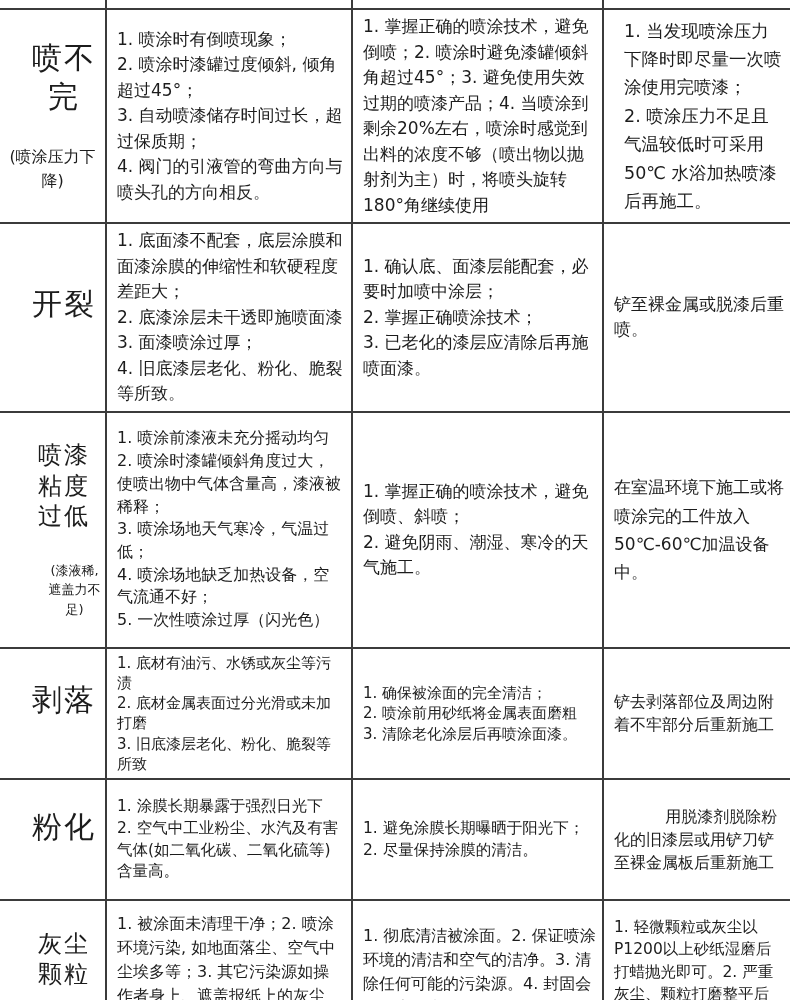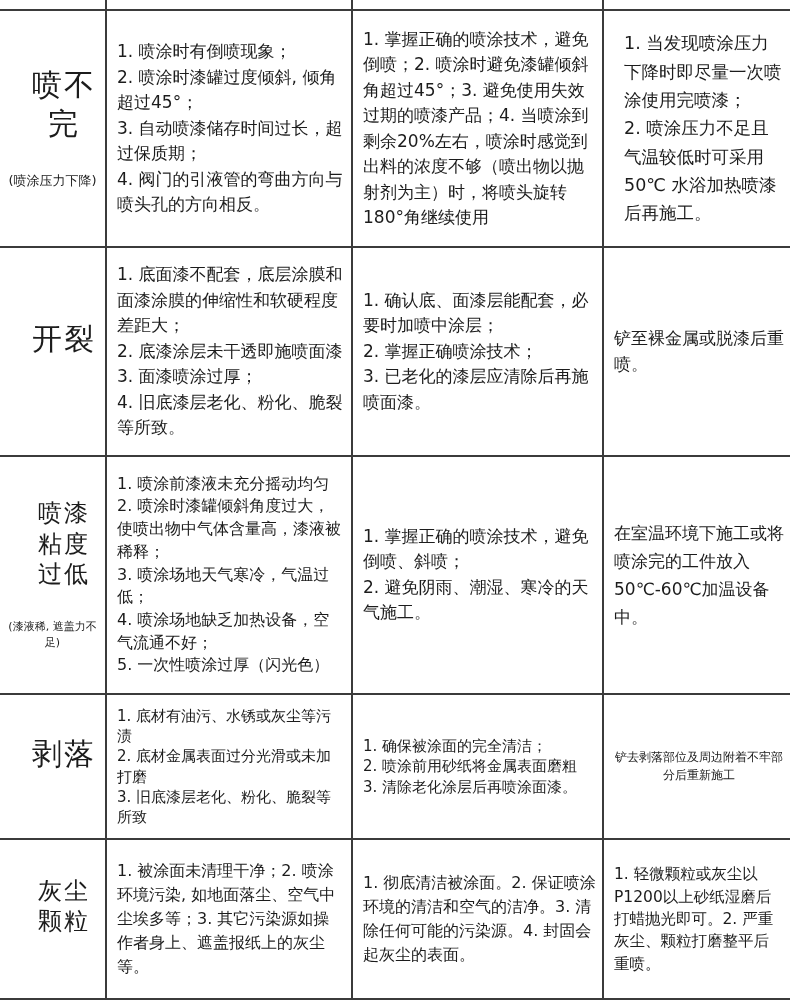--- a/index.html
+++ b/index.html
@@ -27,31 +27,31 @@
   tr.strip{height:9px;}
   tr.r1{height:205px;}
   tr.r2{height:185px;}
   tr.r3{height:214px;}
   tr.r4{height:125px;}
   tr.r5{height:120px;}
   tr.r6{height:142px;}
 
   td.problem{text-align:center;padding:2px 2px;}
   .ptitle{font-size:30px;line-height:1.28;letter-spacing:2px;white-space:pre-line;margin-left:23px;}
-  .psub{font-size:13px;margin-top:3px;letter-spacing:0;}
+  .psub{font-size:16px;margin-top:3px;letter-spacing:0;}
   .psub:empty{display:none;}
   tr.r3 .ptitle{font-size:24px;}
-  tr.r3 .psub{font-size:11px;}
+  tr.r3 .psub{font-size:13px;margin-left:44px;}
   tr.r6 .ptitle{font-size:24px;}
 
   tr.r1 td.solution{line-height:1.62;font-size:17.5px;padding-left:20px;}
   tr.r3 td.causes{font-size:16px;line-height:1.42;border-radius:27px;}
   tr.r3 td.solution{line-height:1.65;}
   tr.r4 td.causes, tr.r4 td.prevention{font-size:15px;line-height:1.35;}
-  tr.r4 td.solution{font-size:12px;line-height:1.45;text-align:center;}
+  tr.r4 td.solution{font-size:16px;line-height:1.45;}
   tr.r5 td.causes, tr.r5 td.prevention{font-size:15.5px;line-height:1.4;}
   tr.r5 td.solution{font-size:16px;line-height:1.45;}
   tr.r6 td.causes, tr.r6 td.prevention{font-size:16px;line-height:1.5;}
   tr.r6 td.solution{font-size:15.5px;line-height:1.45;}
   .indent-first{text-indent:3.2em;}
 </style>
 </head>
 <body>
 
 <table>
@@ -123,20 +123,31 @@
     </td>
     <td class="causes">1. 底材有油污、水锈或灰尘等污渍
 2. 底材金属表面过分光滑或未加打磨
 3. 旧底漆层老化、粉化、脆裂等所致</td>
     <td class="prevention">1. 确保被涂面的完全清洁；
 2. 喷涂前用砂纸将金属表面磨粗
 3. 清除老化涂层后再喷涂面漆。</td>
     <td class="solution">铲去剥落部位及周边附着不牢部分后重新施工</td>
   </tr>
 
+  <tr class="r5">
+    <td class="problem">
+      <div class="ptitle">粉化</div>
+      
+    </td>
+    <td class="causes">1. 涂膜长期暴露于强烈日光下
+2. 空气中工业粉尘、水汽及有害气体(如二氧化碳、二氧化硫等)含量高。</td>
+    <td class="prevention">1. 避免涂膜长期曝晒于阳光下；
+2. 尽量保持涂膜的清洁。</td>
+    <td class="solution indent-first">用脱漆剂脱除粉化的旧漆层或用铲刀铲至裸金属板后重新施工</td>
+  </tr>
 
   <tr class="r6">
     <td class="problem">
       <div class="ptitle">灰尘
 颗粒</div>
       
     </td>
     <td class="causes">1. 被涂面未清理干净；2. 喷涂环境污染, 如地面落尘、空气中尘埃多等；3. 其它污染源如操作者身上、遮盖报纸上的灰尘等。</td>
     <td class="prevention">1. 彻底清洁被涂面。2. 保证喷涂环境的清洁和空气的洁净。3. 清除任何可能的污染源。4. 封固会起灰尘的表面。</td>
     <td class="solution">1. 轻微颗粒或灰尘以P1200以上砂纸湿磨后打蜡抛光即可。2. 严重灰尘、颗粒打磨整平后重喷。</td>

